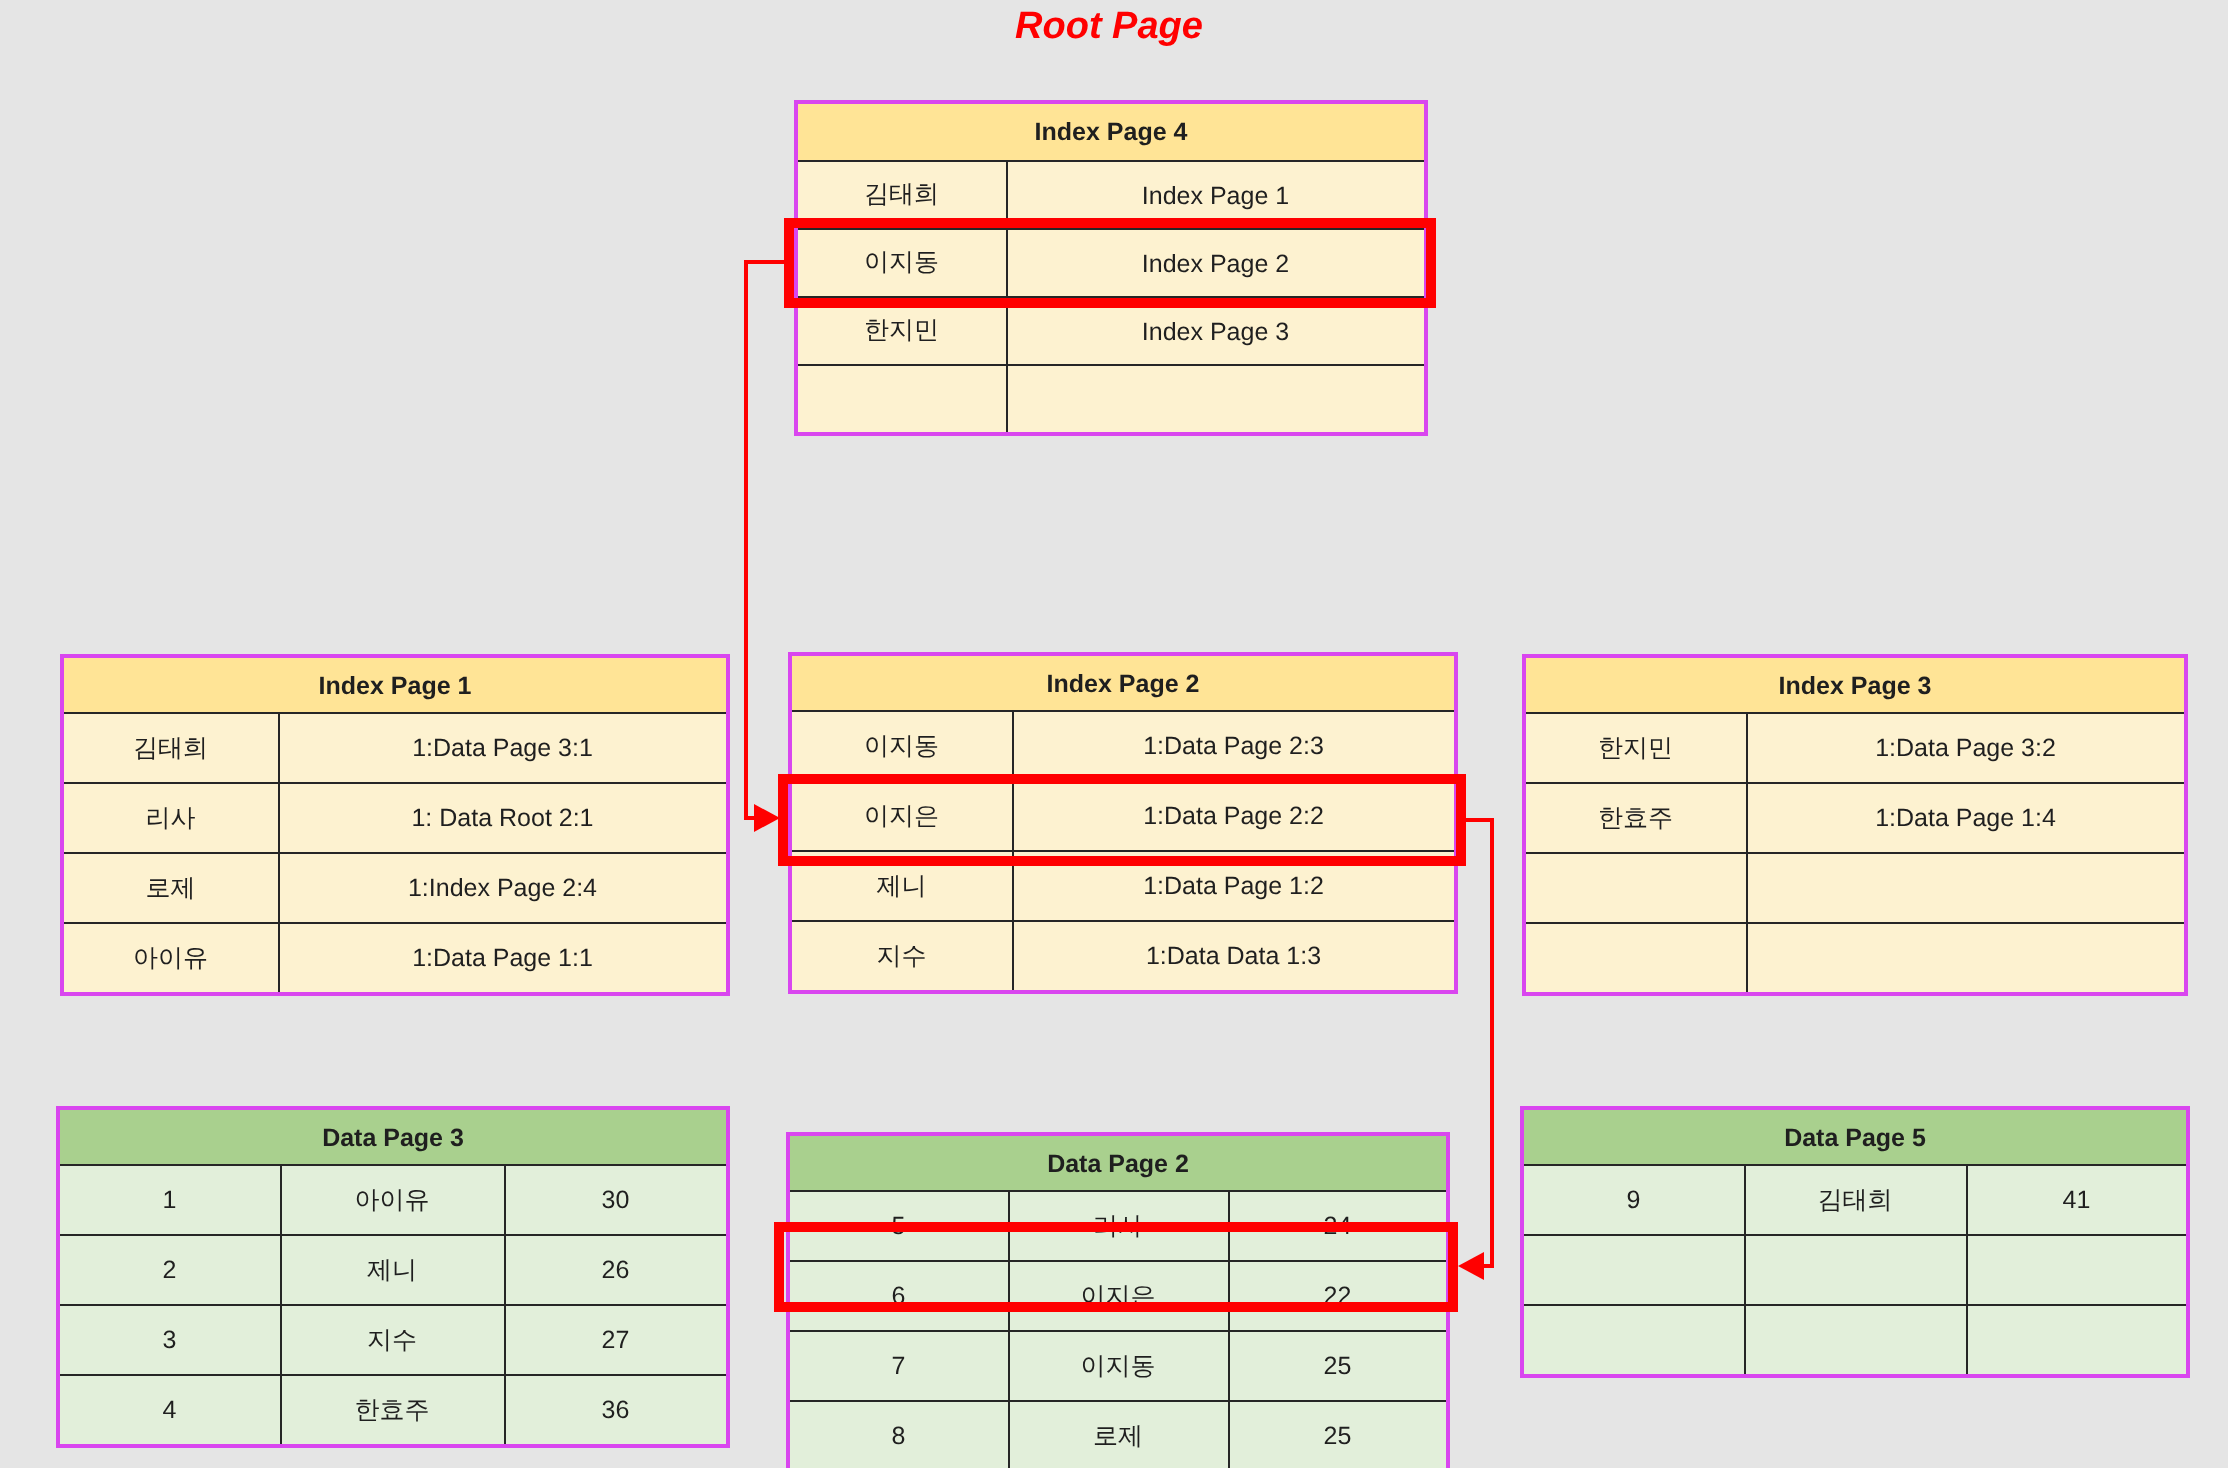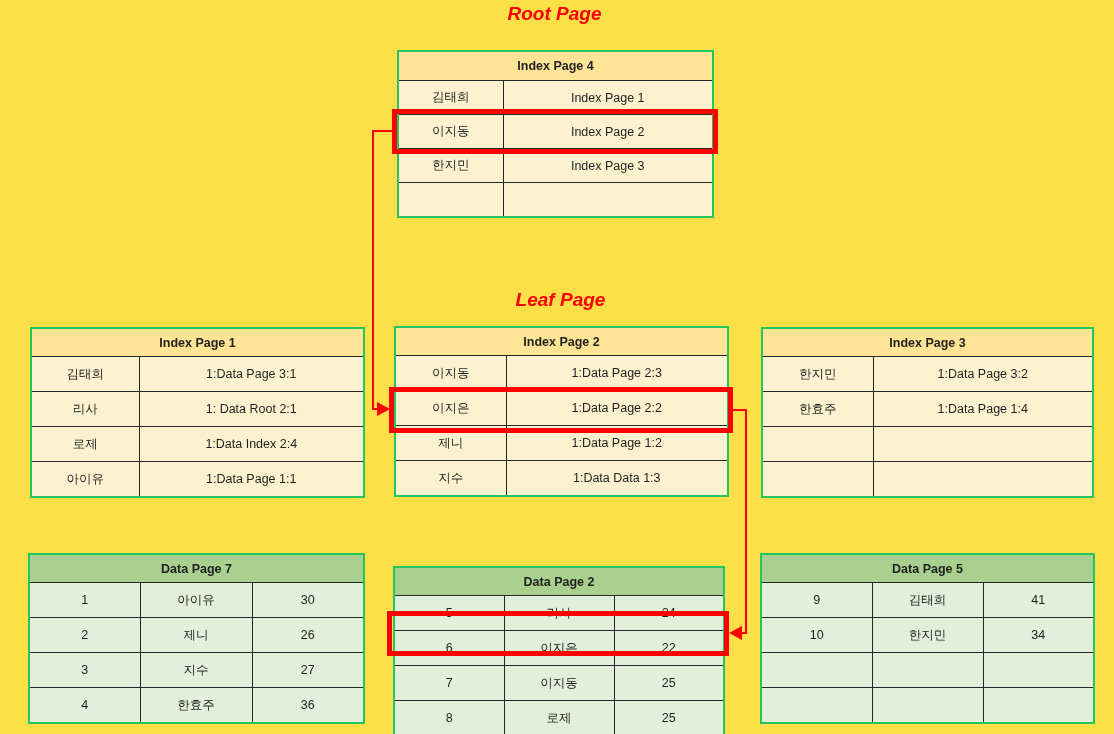--- a/index.html
+++ b/index.html
@@ -1,37 +1,37 @@
 <!DOCTYPE html>
 <html><head>
 <meta charset="utf-8">
 <style>
   html, body { margin: 0; padding: 0; background: #ffffff; }
   #canvas {
     position: relative;
     width: 1114px;
     height: 734px;
-    background: #fde047;
+    background: #e5e5e5;
     font-family: "Liberation Sans", sans-serif;
     color: #1f1f1f;
     overflow: hidden;
   }
   .section-title {
     position: absolute;
     text-align: center;
     font-size: 19px;
     font-weight: bold;
     font-style: italic;
     color: #ff0000;
   }
   table.tbl {
     position: absolute;
     border-collapse: collapse;
     table-layout: fixed;
-    border: 2px solid #22c55e;
+    border: 2px solid #d946ef;
   }
   table.tbl th, table.tbl td {
     border: 1px solid #262626;
     text-align: center;
     vertical-align: middle;
     padding: 0 4px;
     overflow: hidden;
     white-space: nowrap;
   }
   table.tbl th { font-size: 12.5px; font-weight: bold; }
@@ -64,21 +64,20 @@
     border-bottom: 7px solid transparent;
     border-right: 13px solid #ff0000;
   }
 </style>
 </head>
 <body>
 
 <div id="canvas">
 
   <div class="section-title" style="left:397px; top:3px; width:315px;">Root Page</div>
-  <div class="section-title" style="left:394px; top:289px; width:333px;">Leaf Page</div>
 
   <table id="index4" class="tbl yellow" style="left:397px; top:50px; width:315px;">
     <colgroup>
         <col style="width:105px">
         <col style="width:210px">
       </colgroup>
     <thead>
       <tr>
         <th colspan="2">Index Page 4</th>
       </tr>
@@ -117,21 +116,21 @@
         <tr>
           <td>김태희</td>
           <td>1:Data Page 3:1</td>
         </tr>
         <tr>
           <td>리사</td>
           <td>1: Data Root 2:1</td>
         </tr>
         <tr>
           <td>로제</td>
-          <td>1:Data Index 2:4</td>
+          <td>1:Index Page 2:4</td>
         </tr>
         <tr>
           <td>아이유</td>
           <td>1:Data Page 1:1</td>
         </tr>
       </tbody>
   </table>
 
   <table id="index2" class="tbl yellow" style="left:394px; top:326px; width:333px;">
     <colgroup>
@@ -194,21 +193,21 @@
   </table>
 
   <table id="data1" class="tbl green" style="left:28px; top:553px; width:335px;">
     <colgroup>
         <col style="width:111px">
         <col style="width:112px">
         <col style="width:112px">
       </colgroup>
     <thead>
       <tr>
-        <th colspan="3">Data Page 7</th>
+        <th colspan="3">Data Page 3</th>
       </tr>
     </thead>
     <tbody>
         <tr>
           <td>1</td>
           <td>아이유</td>
           <td>30</td>
         </tr>
         <tr>
           <td>2</td>
@@ -272,25 +271,20 @@
     <thead>
       <tr>
         <th colspan="3">Data Page 5</th>
       </tr>
     </thead>
     <tbody>
         <tr>
           <td>9</td>
           <td>김태희</td>
           <td>41</td>
-        </tr>
-        <tr>
-          <td>10</td>
-          <td>한지민</td>
-          <td>34</td>
         </tr>
         <tr>
           <td></td>
           <td></td>
           <td></td>
         </tr>
         <tr>
           <td></td>
           <td></td>
           <td></td>

